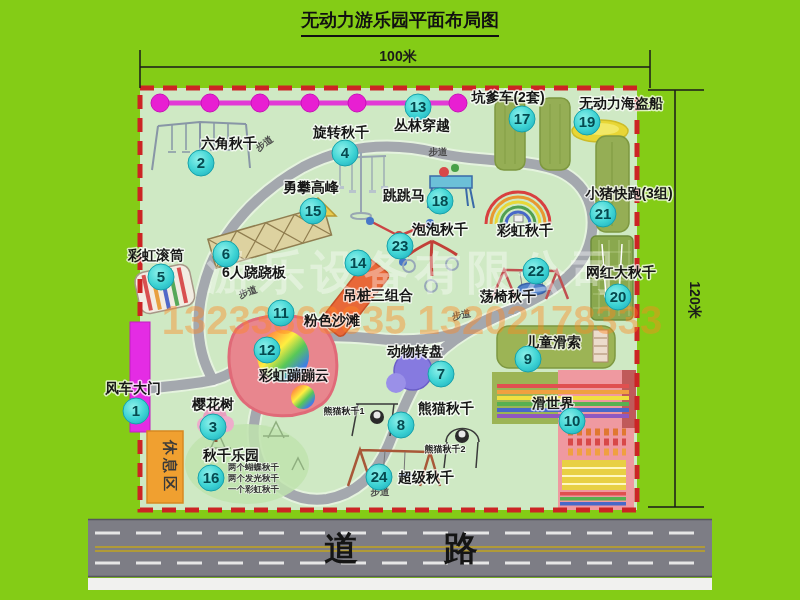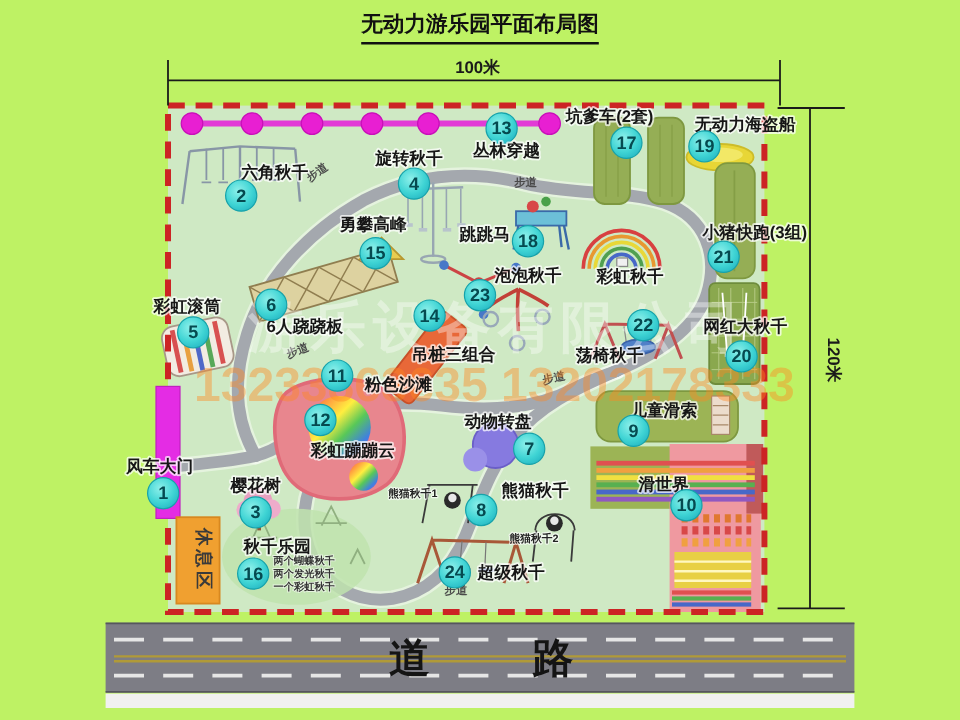--- a/index.html
+++ b/index.html
@@ -1,16 +1,16 @@
 <!DOCTYPE html>
 <html><head>
 <meta charset="utf-8">
 <style>
   html,body{margin:0;padding:0;background:#dcdcda;}
-  #stage{position:relative;width:800px;height:600px;background:#bef264;overflow:hidden;
+  #stage{position:relative;width:800px;height:600px;background:#84cc16;overflow:hidden;
          font-family:"Liberation Sans","DejaVu Sans",sans-serif;}
   svg{position:absolute;left:0;top:0;}
   text{font-family:"Liberation Sans","DejaVu Sans",sans-serif;}
   .title{font-size:18px;font-weight:bold;fill:#111;text-anchor:middle;}
   .dim{font-size:14px;fill:#1a1a1a;text-anchor:middle;font-weight:bold;}
   .lbl{font-size:14px;font-weight:bold;fill:#161616;text-anchor:middle;
        stroke:#ffffff;stroke-width:3px;paint-order:stroke;stroke-linejoin:round;stroke-opacity:.72;}
   .lbl-sm{font-size:9px;font-weight:bold;fill:#222;text-anchor:middle;
        stroke:#ffffff;stroke-width:2px;paint-order:stroke;stroke-linejoin:round;stroke-opacity:.7;}
   .note{font-size:8.5px;font-weight:bold;fill:#333;text-anchor:start;

